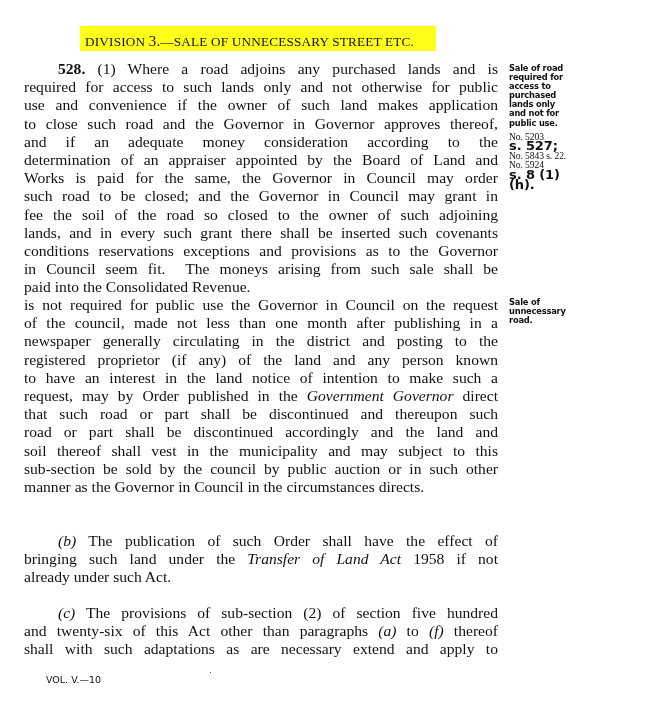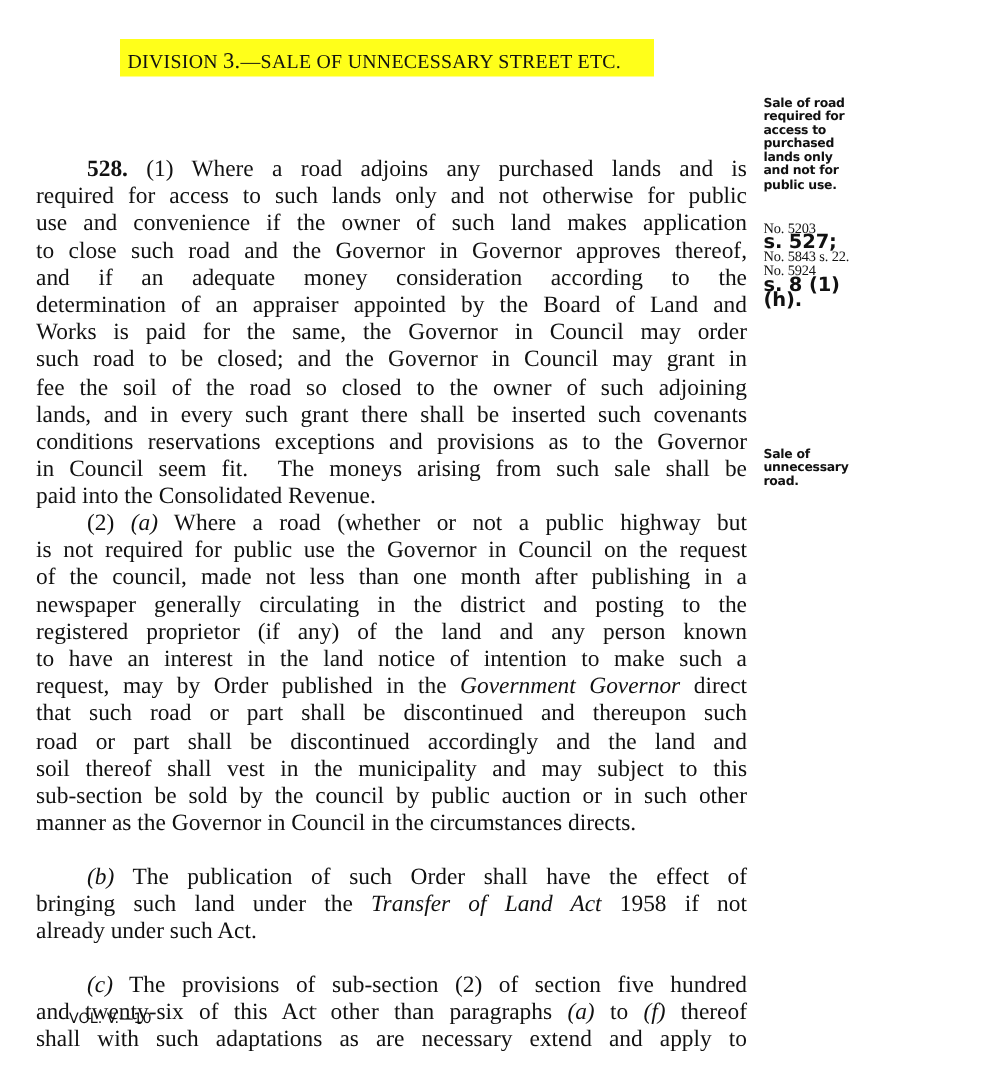--- a/index.html
+++ b/index.html
@@ -64,40 +64,39 @@
       display: block;
       text-align: left;
       text-align-last: left;
       text-indent: 0;
     }
     .first-line {
       display: block;
       text-align: justify;
       text-align-last: justify;
       padding-left: 34px;
-      margin-top: 44px;
     }
     .margin-note {
       position: absolute;
       left: 509px;
       width: 70px;
       font-family: "DejaVu Sans", "Liberation Sans", sans-serif;
       font-weight: bold;
       font-size: 8.3px;
       line-height: 9.1px;
       color: #111;
       letter-spacing: -0.2px;
     }
     .margin-ref {
       font-family: "Liberation Serif", "DejaVu Serif", serif;
       font-weight: normal;
       font-size: 9.6px;
       line-height: 9.6px;
       letter-spacing: -0.1px;
-      margin-top: 20px;
+      margin-top: 4px;
     }
     .margin-ref .small {
       font-size: 13px;
       font-weight: bold;
       font-family: "DejaVu Sans", "Liberation Sans", sans-serif;
     }
     .footer {
       position: absolute;
       left: 46px;
       top: 662px;
@@ -153,21 +152,20 @@
     <div class="margin-ref">
       <div>No. 5203</div>
       <div class="small">s. 527;</div>
       <div>No. 5843 s. 22.</div>
       <div>No. 5924</div>
       <div class="small">s. 8 (1) (h).</div>
     </div>
   </div>
 
   <div class="body-col para" style="top:284px;">
-    <span class="first-line"><span>(2)</span> <i>(a)</i> <span>Where a road (whether or not a public highway but</span></span>
     <span class="justify-line">is not required for public use the Governor in Council on the request</span>
     <span class="justify-line">of the council, made not less than one month after publishing in a</span>
     <span class="justify-line">newspaper generally circulating in the district and posting to the</span>
     <span class="justify-line">registered proprietor (if any) of the land and any person known</span>
     <span class="justify-line">to have an interest in the land notice of intention to make such a</span>
     <span class="justify-line"><span>request, may by Order published in the </span><i>Government Governor</i><span> direct</span></span>
     <span class="justify-line">that such road or part shall be discontinued and thereupon such</span>
     <span class="justify-line">road or part shall be discontinued accordingly and the land and</span>
     <span class="justify-line">soil thereof shall vest in the municipality and may subject to this</span>
     <span class="justify-line">sub-section be sold by the council by public auction or in such other</span>

